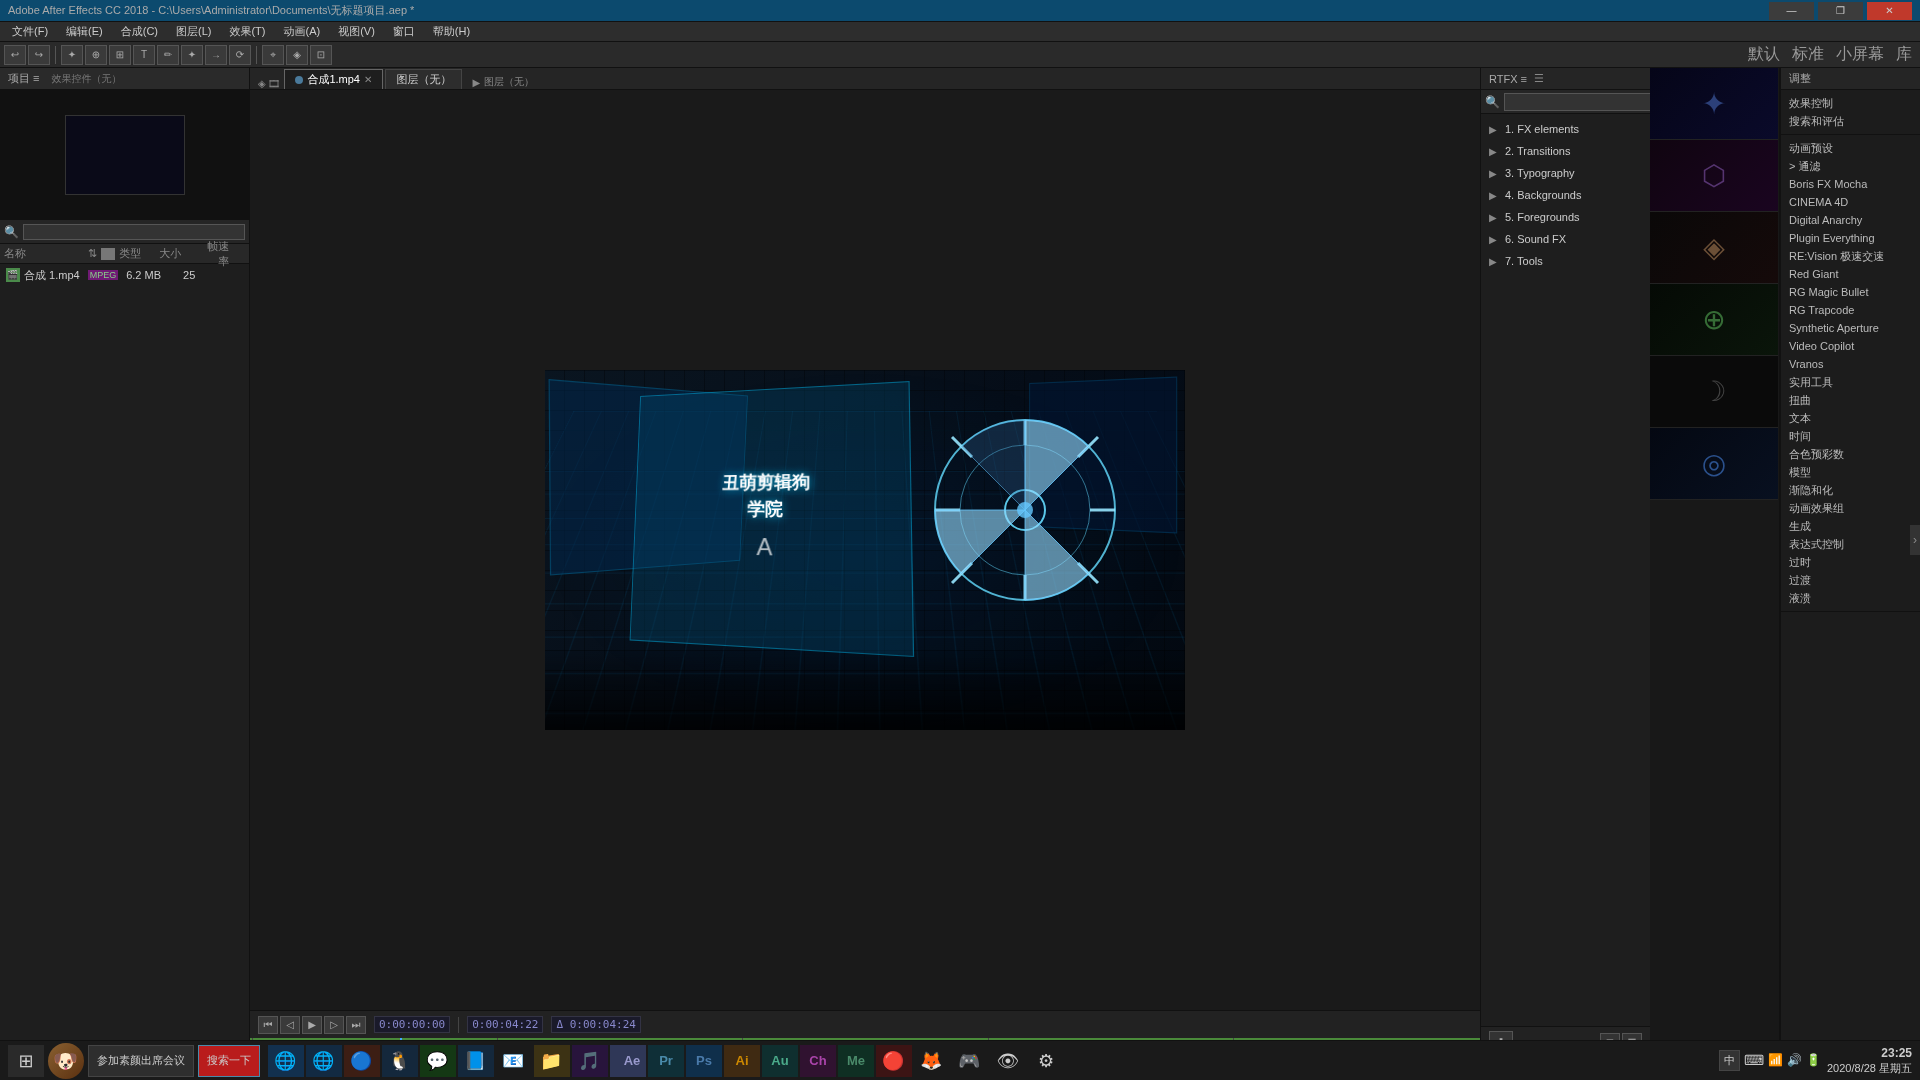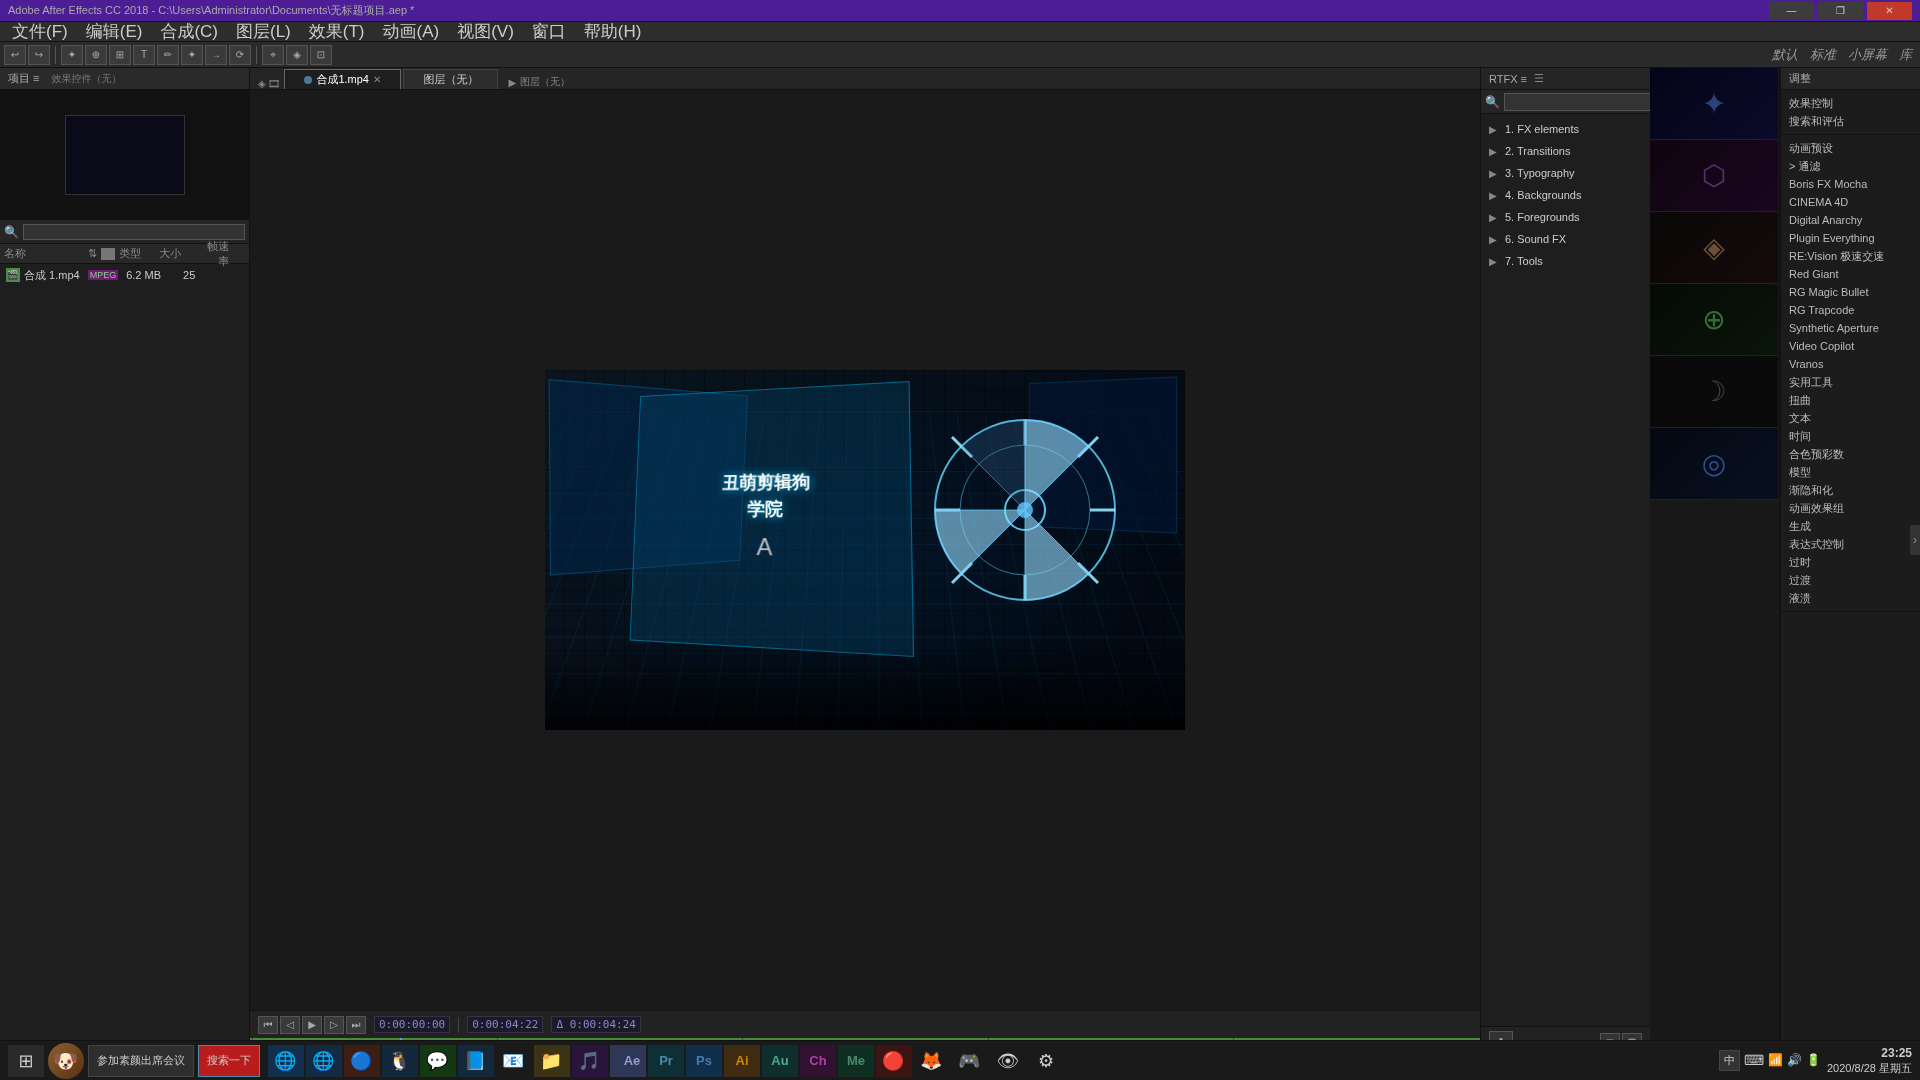--- a/index.html
+++ b/index.html
@@ -10,21 +10,21 @@
       font-family: 'Microsoft YaHei', Arial, sans-serif;
       font-size: 12px;
       color: #cccccc;
       overflow: hidden;
       user-select: none;
     }
 
     
     #title-bar {
       height: 22px;
-      background: #4c1d95;
+      background: #0c4a6e;
       display: flex;
       align-items: center;
       justify-content: space-between;
       padding: 0 8px;
       border-bottom: 1px solid #111;
     }
     #title-bar .title-text {
       font-size: 11px;
       color: #aaa;
     }
@@ -53,21 +53,21 @@
       align-items: center;
       padding: 0 4px;
       gap: 2px;
       border-bottom: 1px solid #111;
     }
     .menu-item {
       padding: 0 8px;
       height: 20px;
       display: flex;
       align-items: center;
-      font-size: 17px;
+      font-size: 11px;
       color: #ccc;
       cursor: pointer;
     }
 
     
     #toolbar {
       height: 26px;
       background: #2a2a2a;
       display: flex;
       align-items: center;
@@ -87,24 +87,23 @@
       color: #aaa;
       cursor: pointer;
     }
     .toolbar-sep {
       width: 1px;
       height: 18px;
       background: #555;
       margin: 0 3px;
     }
     .toolbar-label {
-      font-size: 13px;
+      font-size: 16px;
       color: #999;
       padding: 0 4px;
-      font-style: italic;
     }
 
     
     #main-layout {
       display: flex;
       height: calc(1080px - 22px - 20px - 26px - 22px); 
       width: 1920px;
     }
 
     
@@ -199,21 +198,21 @@
       height: 22px;
       background: #252525;
       display: flex;
       align-items: flex-end;
       padding-left: 4px;
       border-bottom: 1px solid #111;
       flex-shrink: 0;
     }
     .tab {
       height: 20px;
-      padding: 0 19px;
+      padding: 0 10px;
       background: #2d2d2d;
       border: 1px solid #444;
       border-bottom: none;
       display: flex;
       align-items: center;
       font-size: 11px;
       color: #ccc;
       cursor: pointer;
       gap: 4px;
       margin-right: 2px;

